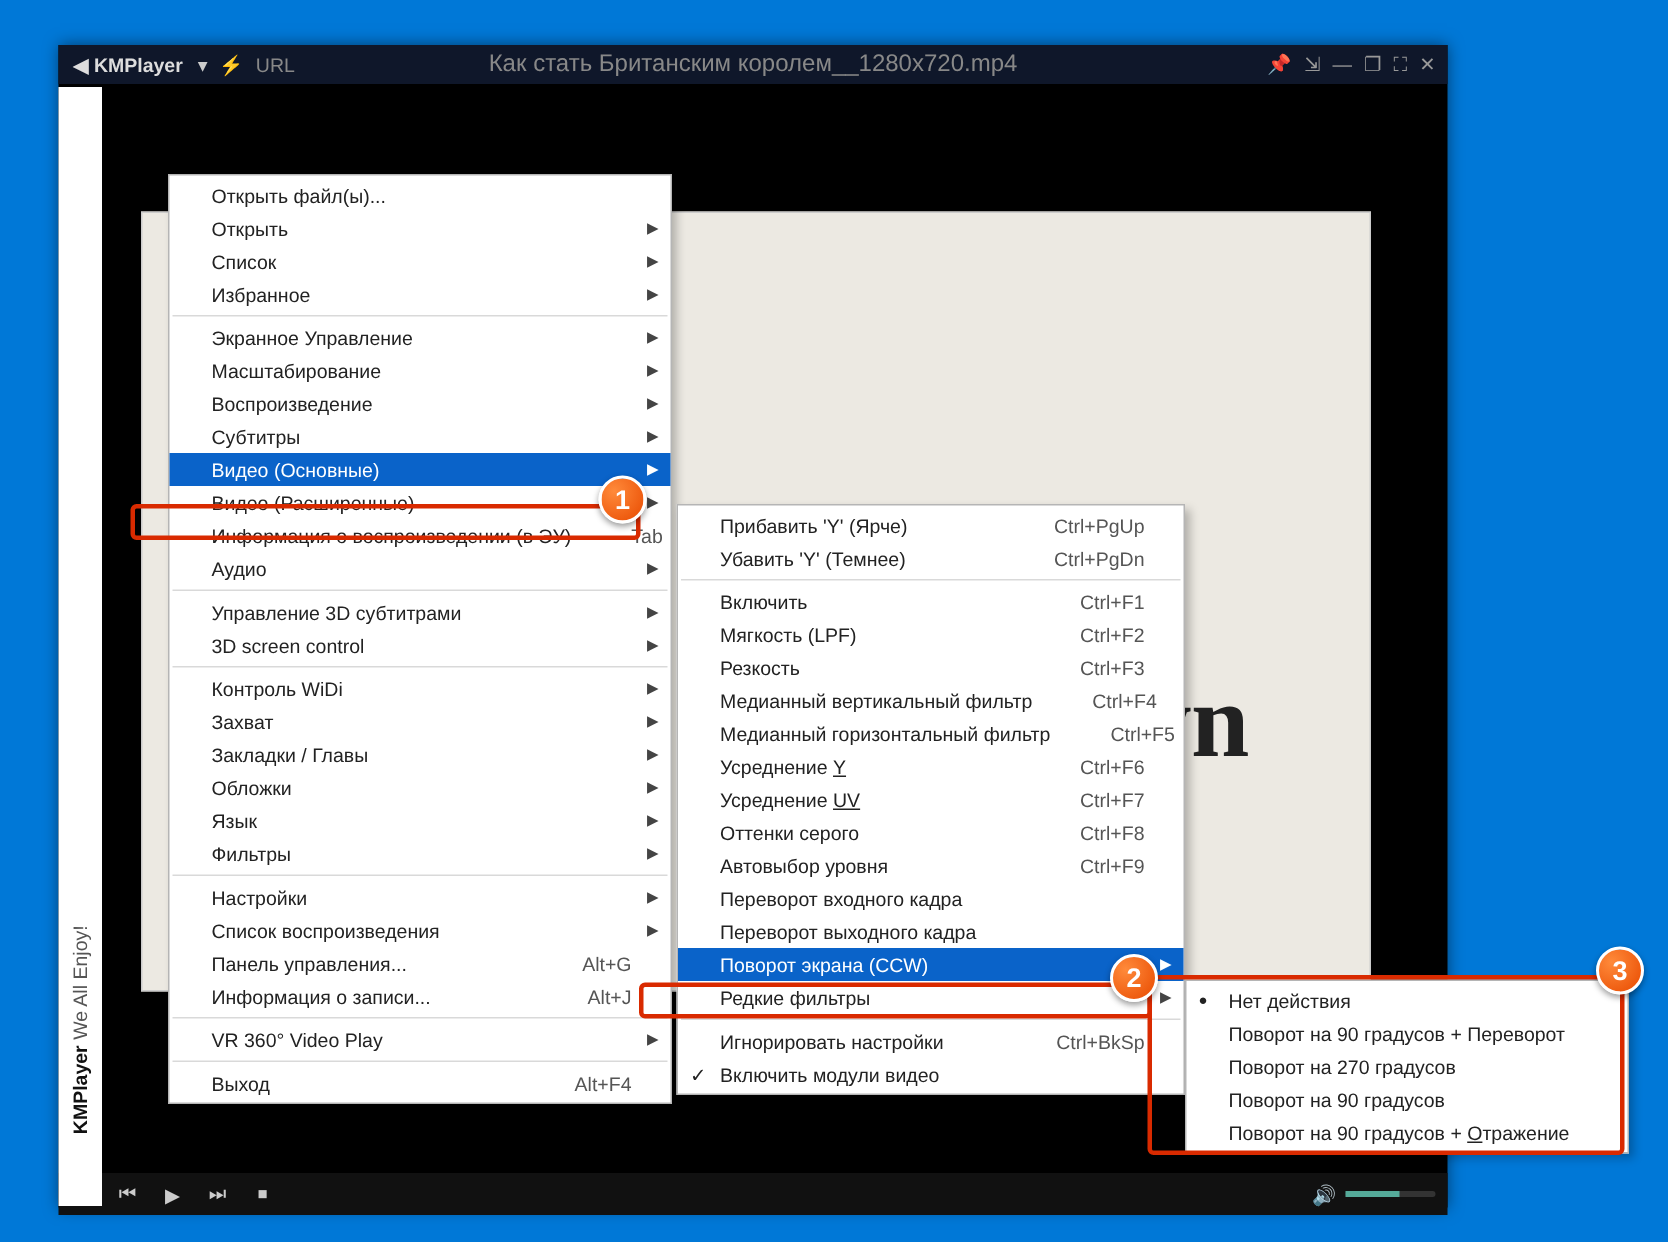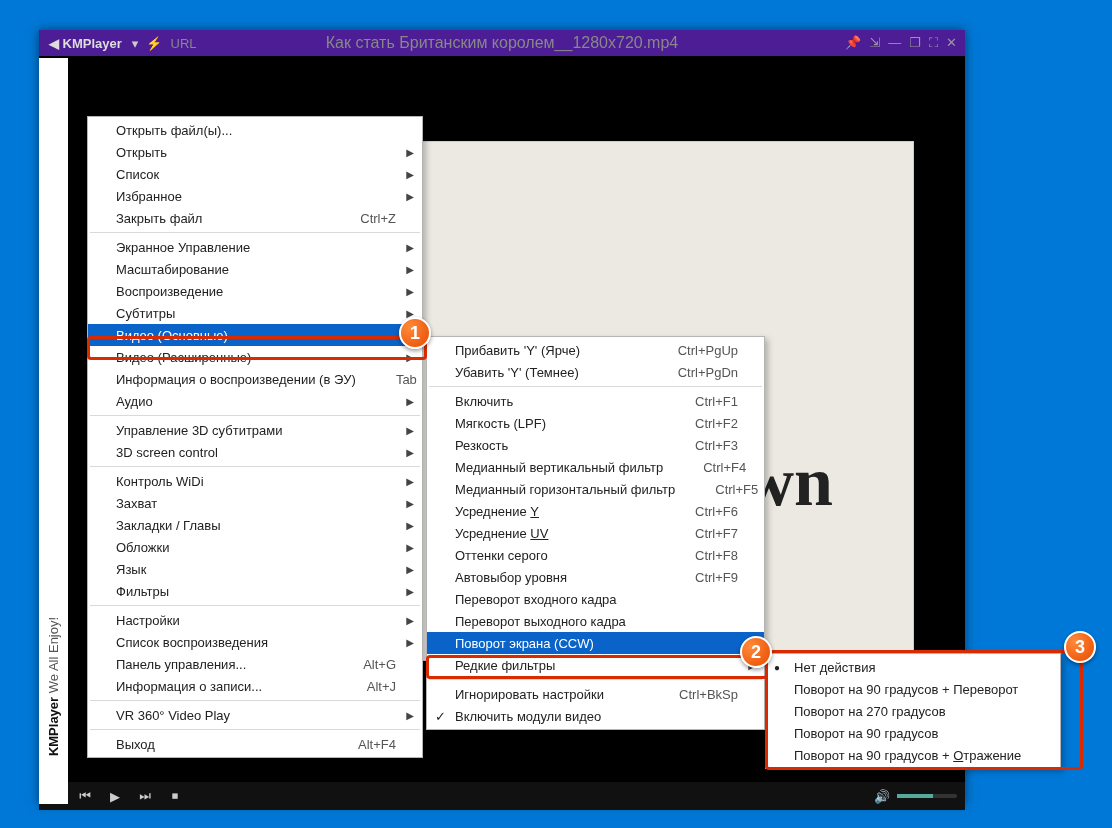--- a/index.html
+++ b/index.html
@@ -1,38 +1,38 @@
 <!DOCTYPE html>
 <html><head>
 <meta charset="utf-8">
 <style>
   *{box-sizing:border-box;margin:0;padding:0;font-family:"Segoe UI",Tahoma,sans-serif;font-size:13px;}
   body{background:#fff;width:1112px;height:828px;position:relative;overflow:hidden;}
   .desktop{position:absolute;inset:0;background:#0078D7;}
   .player{position:absolute;left:39px;top:30px;width:926px;height:775px;background:#000;box-shadow:0 0 10px rgba(0,0,0,0.5);}
-  .titlebar{height:26px;background:#4c1d95;display:flex;align-items:center;color:#ccc;font-size:12px;}
+  .titlebar{height:26px;background:#0f172a;display:flex;align-items:center;color:#ccc;font-size:12px;}
   .logo{font-weight:bold;padding:0 10px;color:#ddd;}
   .urltxt{color:#888;margin-left:8px;}
   .titletxt{position:absolute;left:50%;transform:translateX(-50%);color:#888;font-size:16px;}
   .winbtns{margin-left:auto;display:flex;gap:8px;padding-right:8px;color:#999;}
   .winbtns span{cursor:pointer;}
   .videoarea{position:relative;height:716px;background:#000;margin:5px;}
   .paper{position:absolute;left:50px;top:80px;width:820px;height:520px;background:#ece9e2;border:1px solid #ccc;}
   .papertxt{position:absolute;right:80px;top:300px;font-size:70px;font-weight:900;color:#222;font-family:Georgia,serif;}
   .controls{height:28px;background:#111;display:flex;align-items:center;padding:0 8px;gap:14px;color:#ccc;}
   .ctrl{width:16px;text-align:center;cursor:pointer;}
   .vol{margin-left:auto;display:flex;align-items:center;gap:6px;}
   .volbar{width:60px;height:4px;background:#333;position:relative;border-radius:2px;}
   .volbar::after{content:"";position:absolute;height:100%;width:60%;background:#5a9;}
 
   .sidebar{position:absolute;left:39px;top:58px;width:29px;height:746px;background:#fff;display:flex;align-items:flex-end;justify-content:center;}
   .sidetxt{transform:rotate(-90deg);transform-origin:center;white-space:nowrap;color:#555;font-size:12px;margin-bottom:110px;}
   .sidetxt b{color:#111;}
 
-  .menu{position:absolute;background:#fff;border:1px solid #b5b5b5;box-shadow:3px 3px 6px rgba(0,0,0,0.25);padding:2px 0;}
+  .menu{position:absolute;background:#fff;border:1px solid #b5b5b5;box-shadow:3px 3px 6px rgba(0,0,0,0.25);padding:2px 0;margin-left:25px;}
   .mitem{display:flex;align-items:center;height:22px;padding:0 26px 0 28px;color:#222;white-space:nowrap;position:relative;}
   .msep{height:1px;background:#d9d9d9;margin:3px 2px;}
   .shortcut{margin-left:auto;padding-left:40px;color:#555;}
   .arrow{position:absolute;right:8px;font-size:10px;color:#444;}
   .hl{background:#0a63c9 !important;color:#fff !important;}
   .hl .shortcut,.hl .arrow{color:#fff;}
   .radio{position:absolute;left:8px;font-size:10px;}
   .check{position:absolute;left:8px;}
 
   #menu1{left:87px;top:116px;width:336px;}
@@ -103,24 +103,20 @@
       <span class="arrow">▶</span>
     </div>
     <div class="mitem">
       <span>Список</span>
       <span class="arrow">▶</span>
     </div>
     <div class="mitem">
       <span>Избранное</span>
       <span class="arrow">▶</span>
     </div>
-    <div class="mitem">
-      <span>Закрыть файл</span>
-      <span class="shortcut">Ctrl+Z</span>
-    </div>
     <div class="msep"></div>
     <div class="mitem">
       <span>Экранное Управление</span>
       <span class="arrow">▶</span>
     </div>
     <div class="mitem">
       <span>Масштабирование</span>
       <span class="arrow">▶</span>
     </div>
     <div class="mitem">

